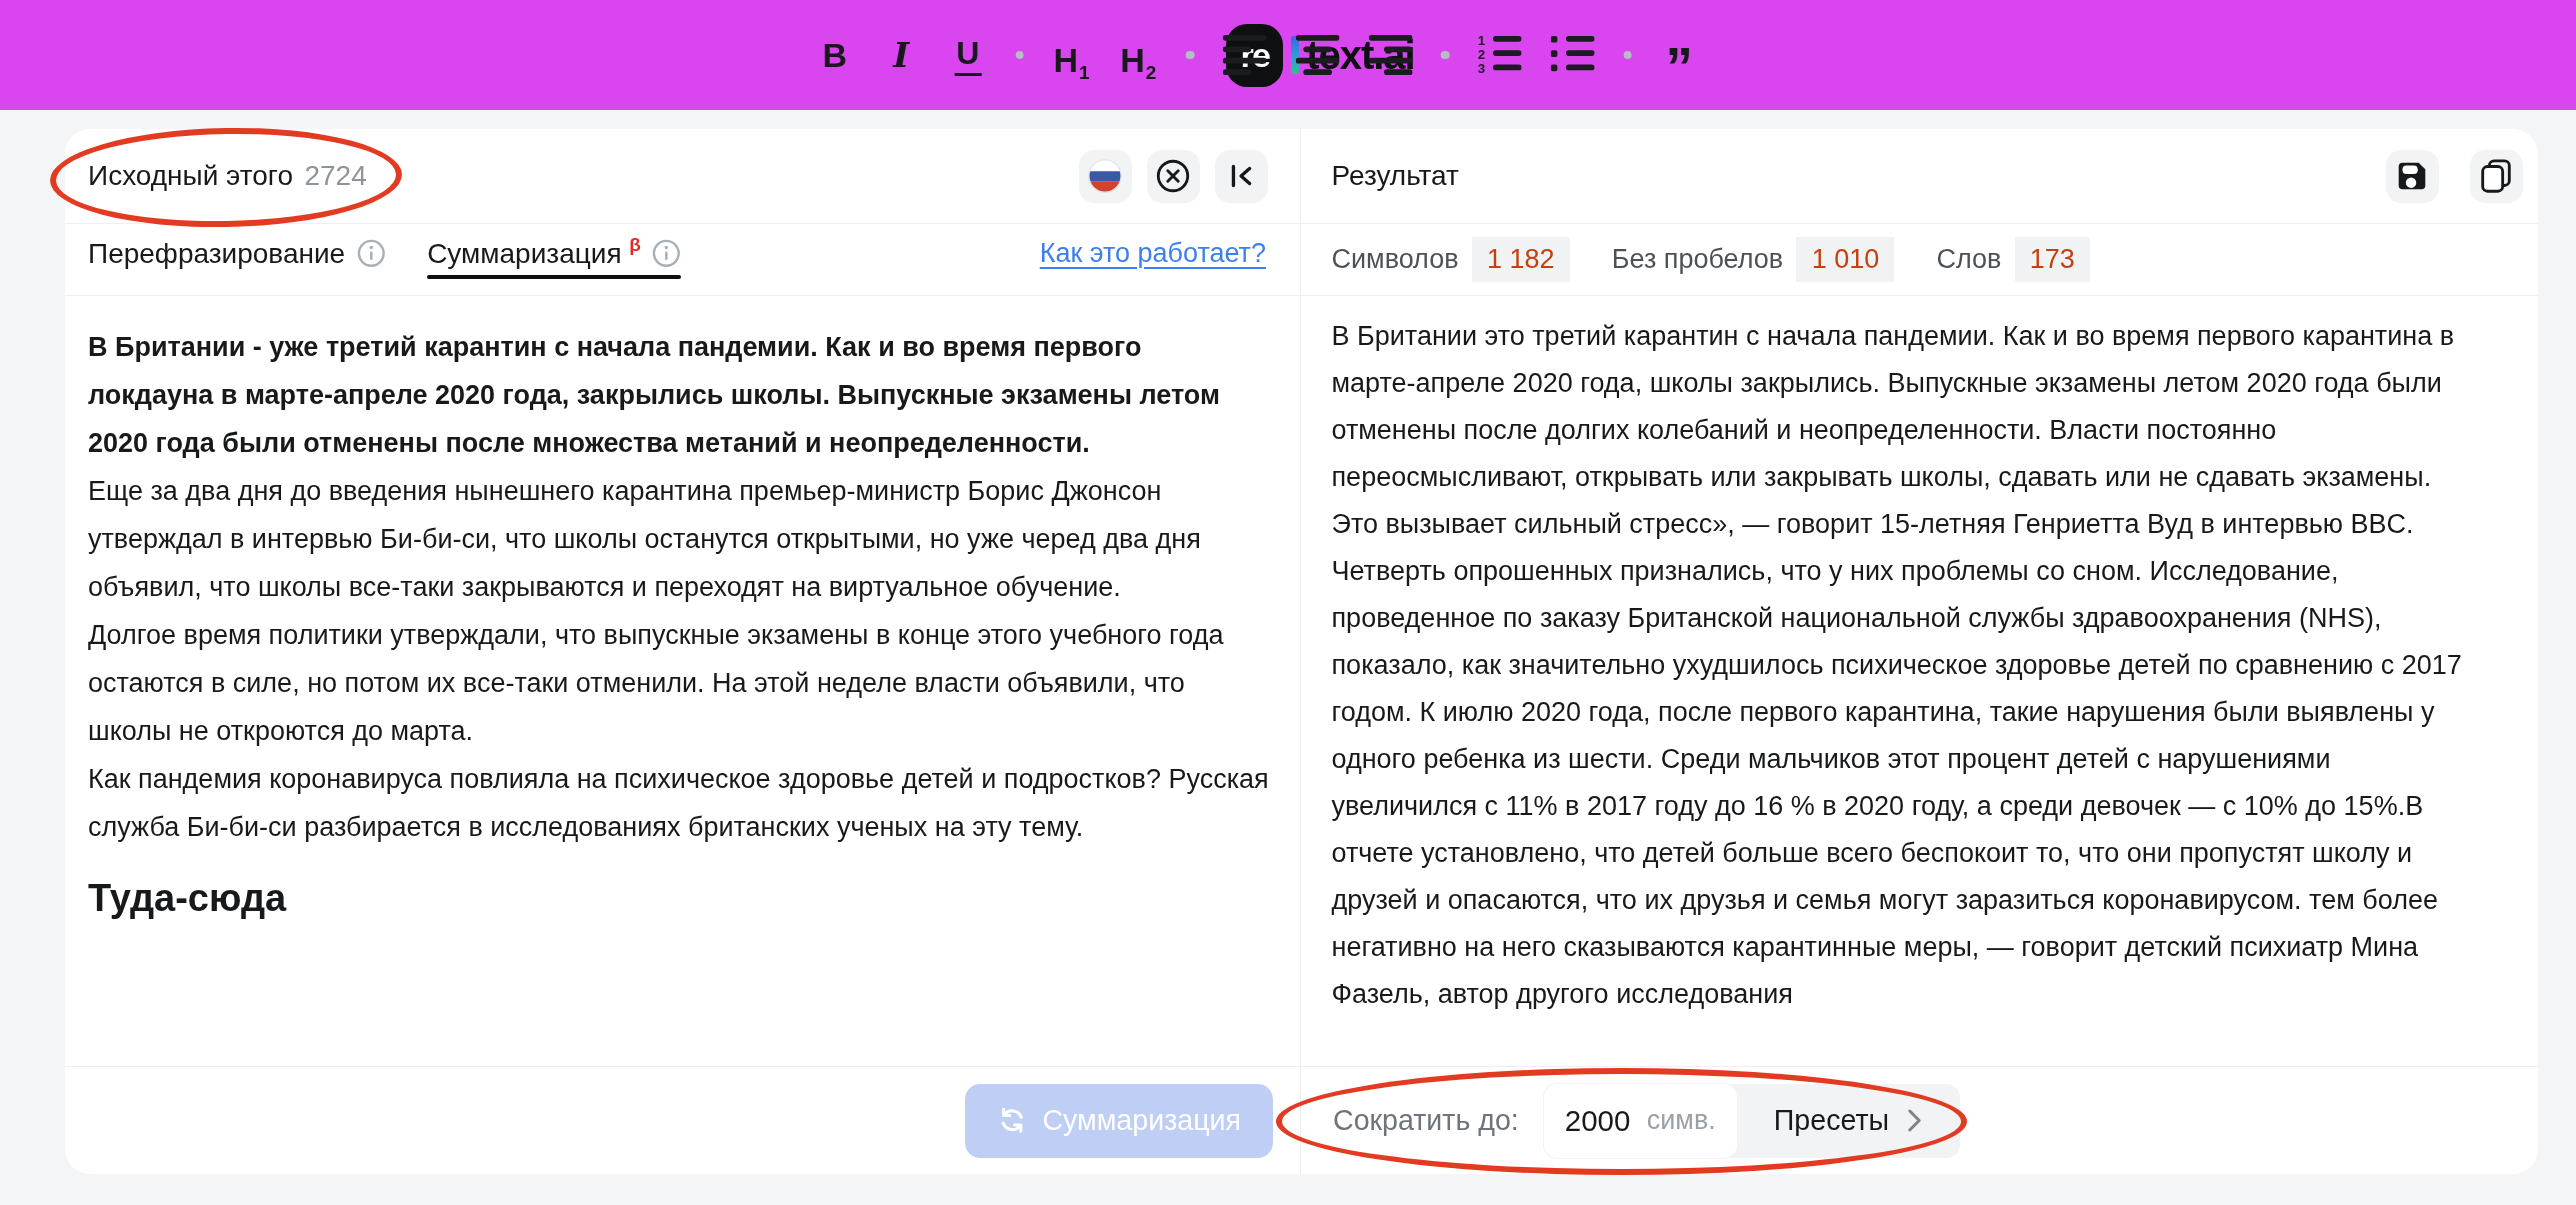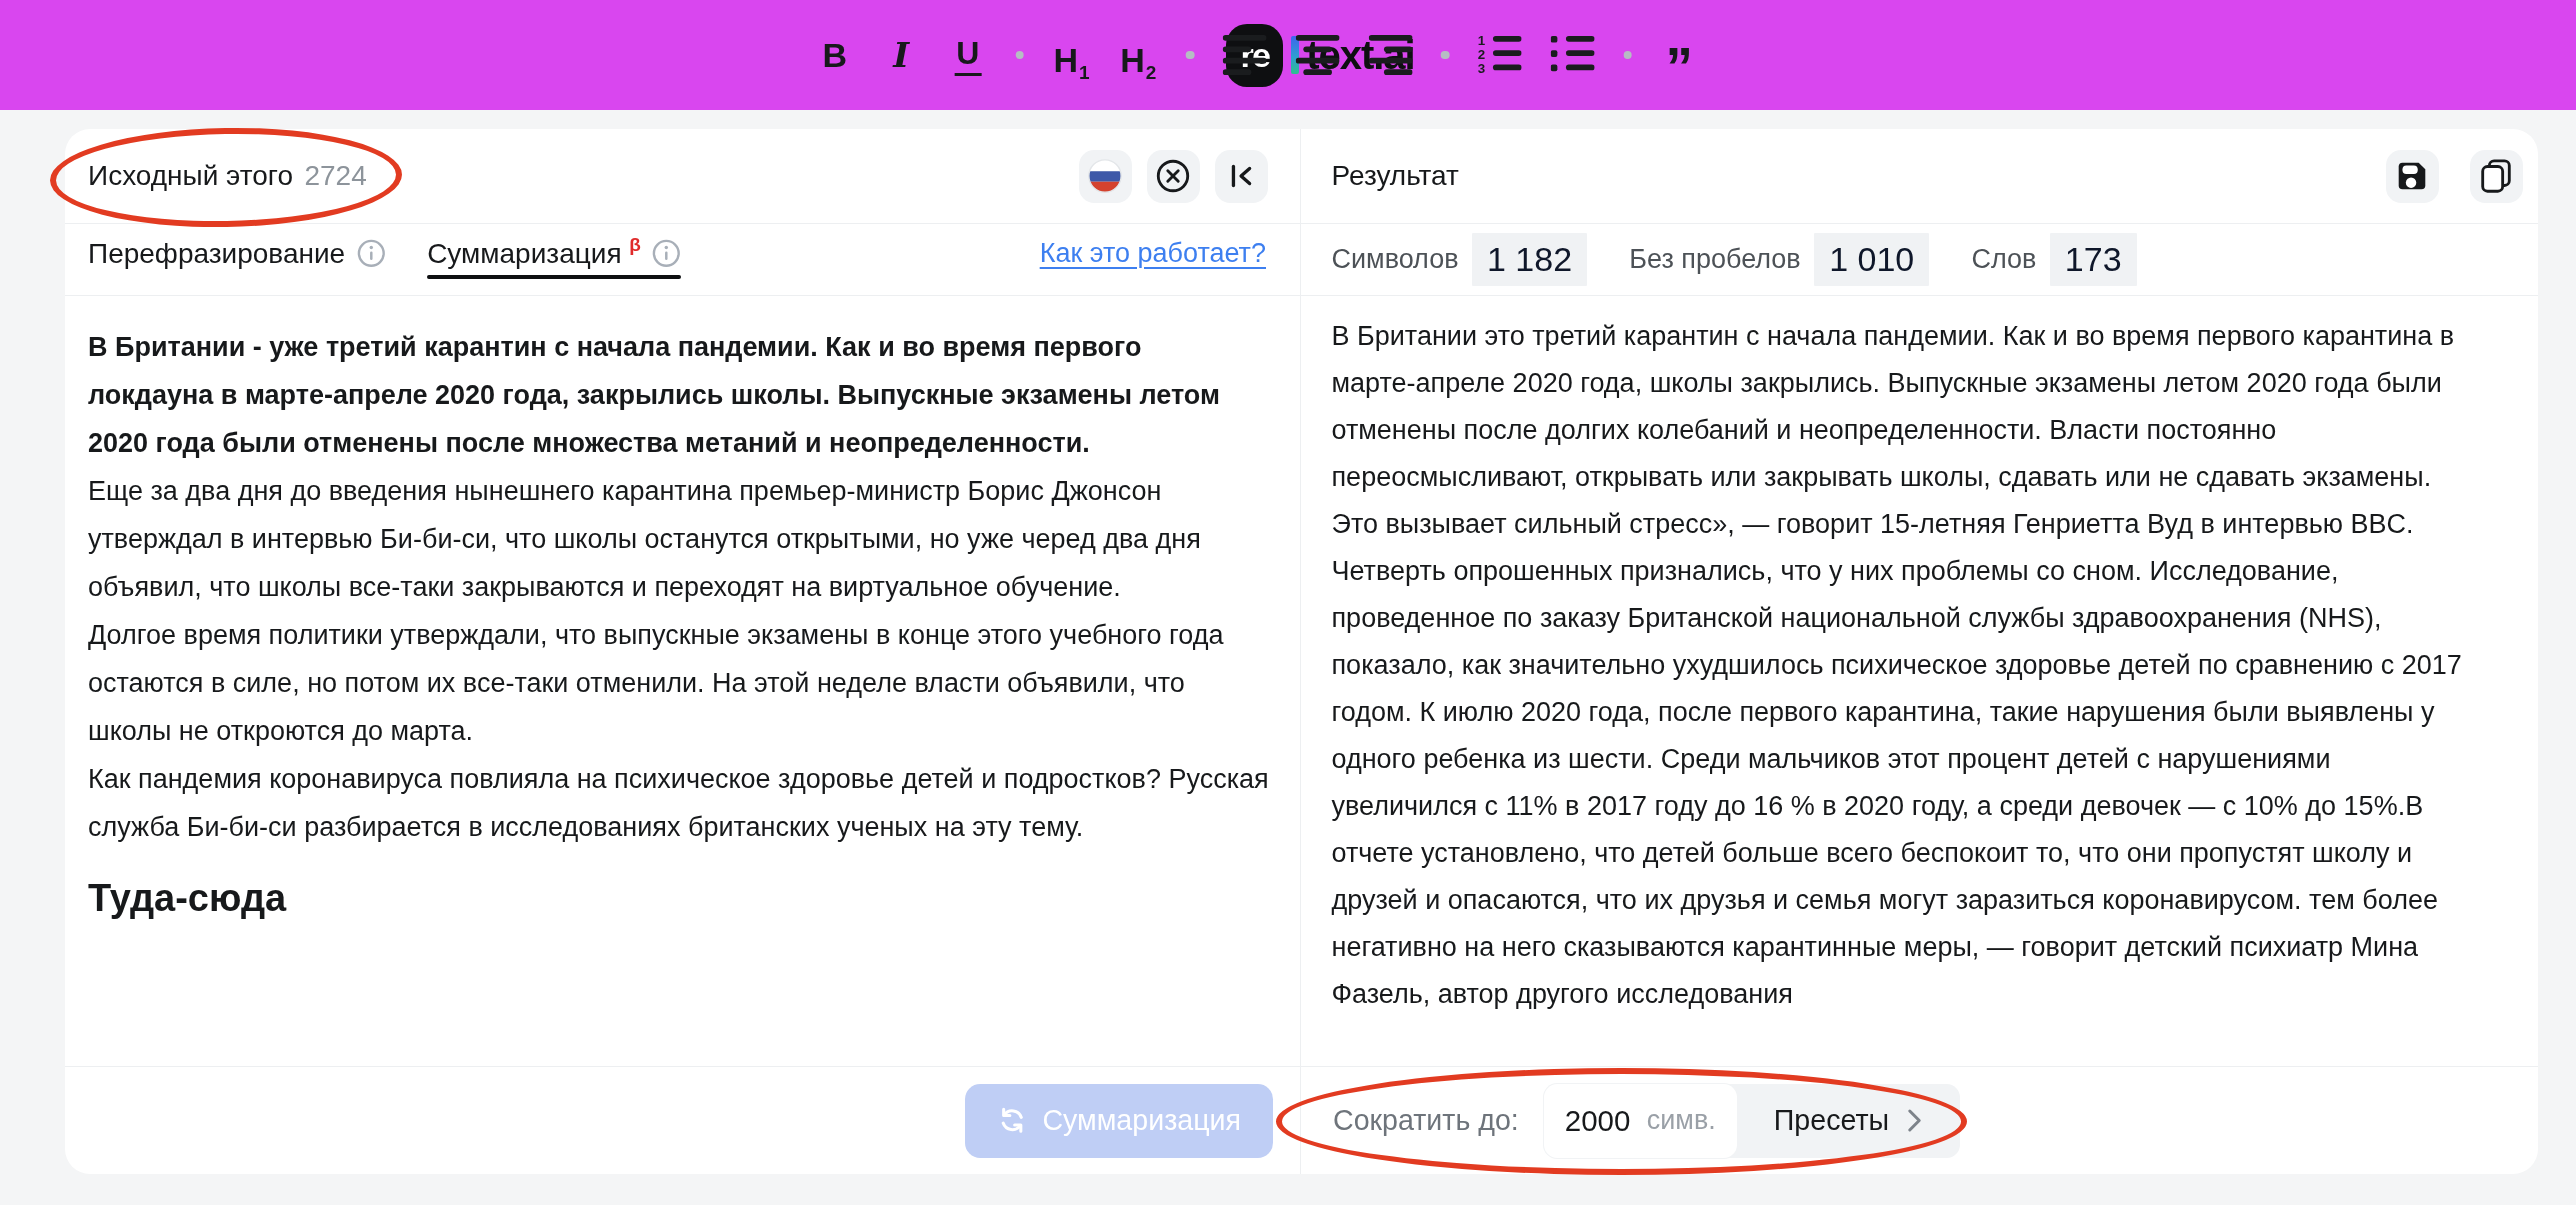--- a/index.html
+++ b/index.html
@@ -41,21 +41,21 @@
   .subrow{ height:72px; min-height:72px; display:flex; align-items:center; border-bottom:1.9px solid #edeff1; position:relative; }
   .col-left .subrow{ padding:0 34px 12px 23px; }
   .col-right .subrow{ padding:0 15.2px 0 30.5px; }
   .tab{ display:flex; align-items:center; gap:11.4px; height:100%; position:relative; margin-right:42px; cursor:pointer; }
   .tab-label{ font-size:28px; color:#17191b; }
   .tab .beta{ color:#e02b2b; font-size:19px; font-weight:600; transform:translateY(-9.5px); margin-left:-3.8px; }
   .tab.active::after{ content:""; position:absolute; left:0; right:0; bottom:3.8px; height:3.8px; background:#0e0f11; border-radius:1.9px; }
   .help-link{ margin-left:auto; font-size:27px; color:#3d7ff0; text-decoration:underline; text-underline-offset:4.8px; cursor:pointer; }
   .stat{ display:flex; align-items:center; margin-right:42px; }
   .stat-label{ font-size:27px; color:#4d5257; margin-right:13.3px; }
-  .stat-badge{ font-size:34px; color:#0f172a; background:#f0f2f4; border-radius:1px; padding:6.7px 15.2px; }
+  .stat-badge{ font-size:27px; color:#c2410c; background:#f0f2f4; border-radius:1px; padding:6.7px 15.2px; }
   
   .content{ flex:1; overflow:hidden; }
   .content-left{ padding:27px 27px 0 23px; font-size:27px; line-height:48px; color:#17191b; }
   .content-left p{ margin:0; }
   .content-left p.lead{ font-weight:700; }
   .content-heading{ font-size:38px; font-weight:600; margin-top:25px; line-height:44px; }
   .content-right{ padding:17px 59px 0 30.5px; font-size:27px; line-height:47px; color:#17191b; }
   
   .panel-foot{ height:108px; min-height:108px; border-top:1.9px solid #edeff1; display:flex; align-items:center; }
   .col-left .panel-foot{ justify-content:flex-end; padding-right:27px; }

